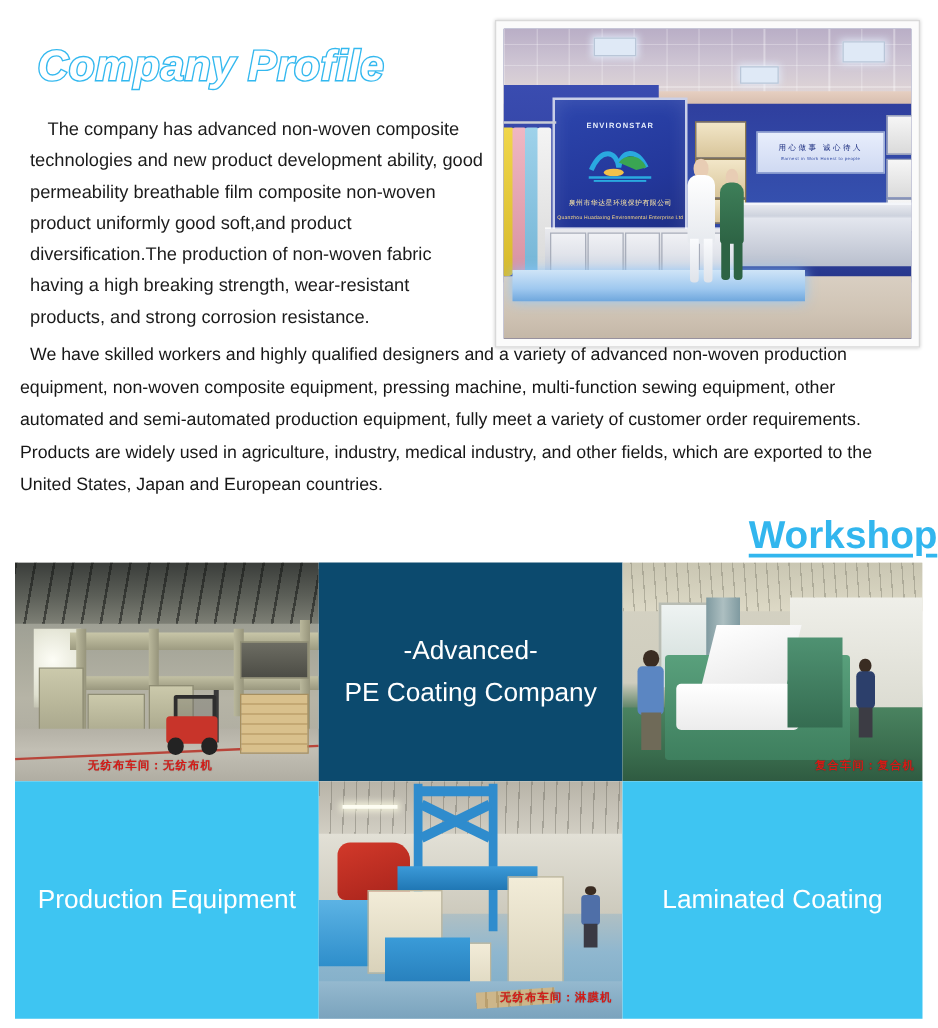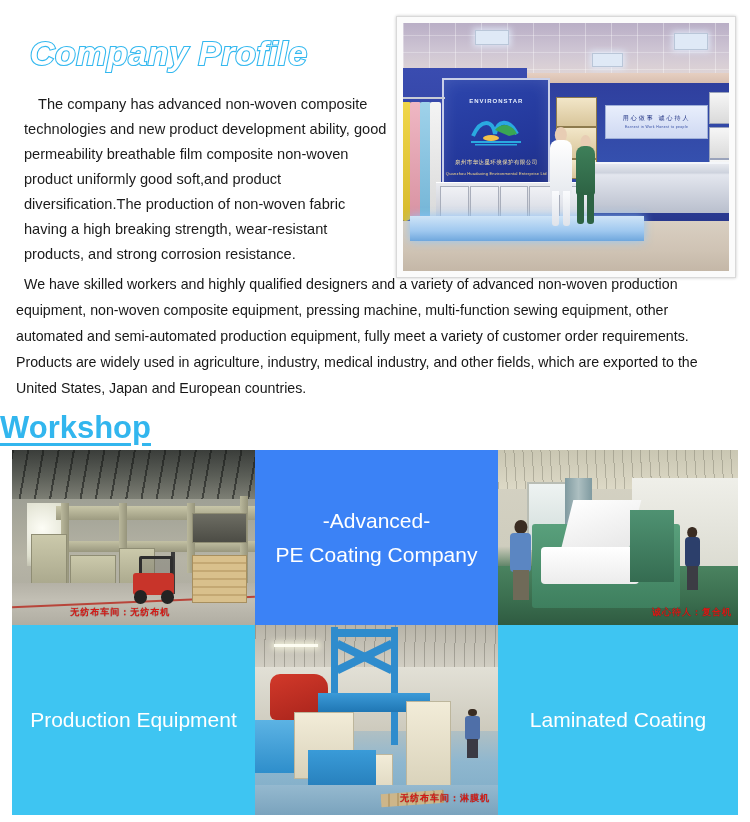--- a/index.html
+++ b/index.html
@@ -192,21 +192,21 @@
     color: #171717;
     text-indent: 8px;
   }
 
   
   .workshop-title {
     position: absolute;
     left: 0;
     top: 410px;
     width: 750px;
-    text-align: left;
+    text-align: right;
     font-size: 31px;
     font-weight: bold;
     color: #32b6ee;
     text-decoration: underline;
     text-underline-offset: 5px;
   }
 
   
   .grid {
     position: absolute;
@@ -516,21 +516,21 @@
           <div class="fl-mast"></div>
           <div class="fl-cab"></div>
           <div class="fl-body"></div>
           <div class="fl-wheel" style="left:10%;"></div>
           <div class="fl-wheel" style="left:56%;"></div>
         </div>
         <div class="caption-cn" style="left:24%;bottom:6px;">无纺布车间：无纺布机</div>
       </div>
     </div>
 
-    <div class="cell text-cell" style="background:#3b82f6;">
+    <div class="cell text-cell" style="background:#0c4a6e;">
       <div class="line1">-Advanced-</div>
       <div class="line2">PE Coating Company</div>
     </div>
 
     <div class="cell">
       <div class="photo p3">
         <div class="ceiling">
           <div class="ceil-lines"></div>
         </div>
         <div class="wall"></div>
@@ -546,21 +546,21 @@
         <div class="person" style="left:4%;top:40%;width:11%;height:46%;">
           <div class="pr-head"></div>
           <div class="pr-torso" style="background:#5b86c2;"></div>
           <div class="pr-legs"></div>
         </div>
         <div class="person" style="left:77%;top:44%;width:8%;height:36%;">
           <div class="pr-head"></div>
           <div class="pr-torso" style="background:#2c3f6b;"></div>
           <div class="pr-legs" style="background:#3c3c44;"></div>
         </div>
-        <div class="caption-cn" style="right:6px;bottom:6px;">诚心待人：复合机</div>
+        <div class="caption-cn" style="right:6px;bottom:6px;">复合车间：复合机</div>
       </div>
     </div>
 
     <div class="cell text-cell" style="background:#3ec5f2;">
       <div class="line2">Production Equipment</div>
     </div>
 
     <div class="cell">
       <div class="photo p5">
         <div class="ceiling">

